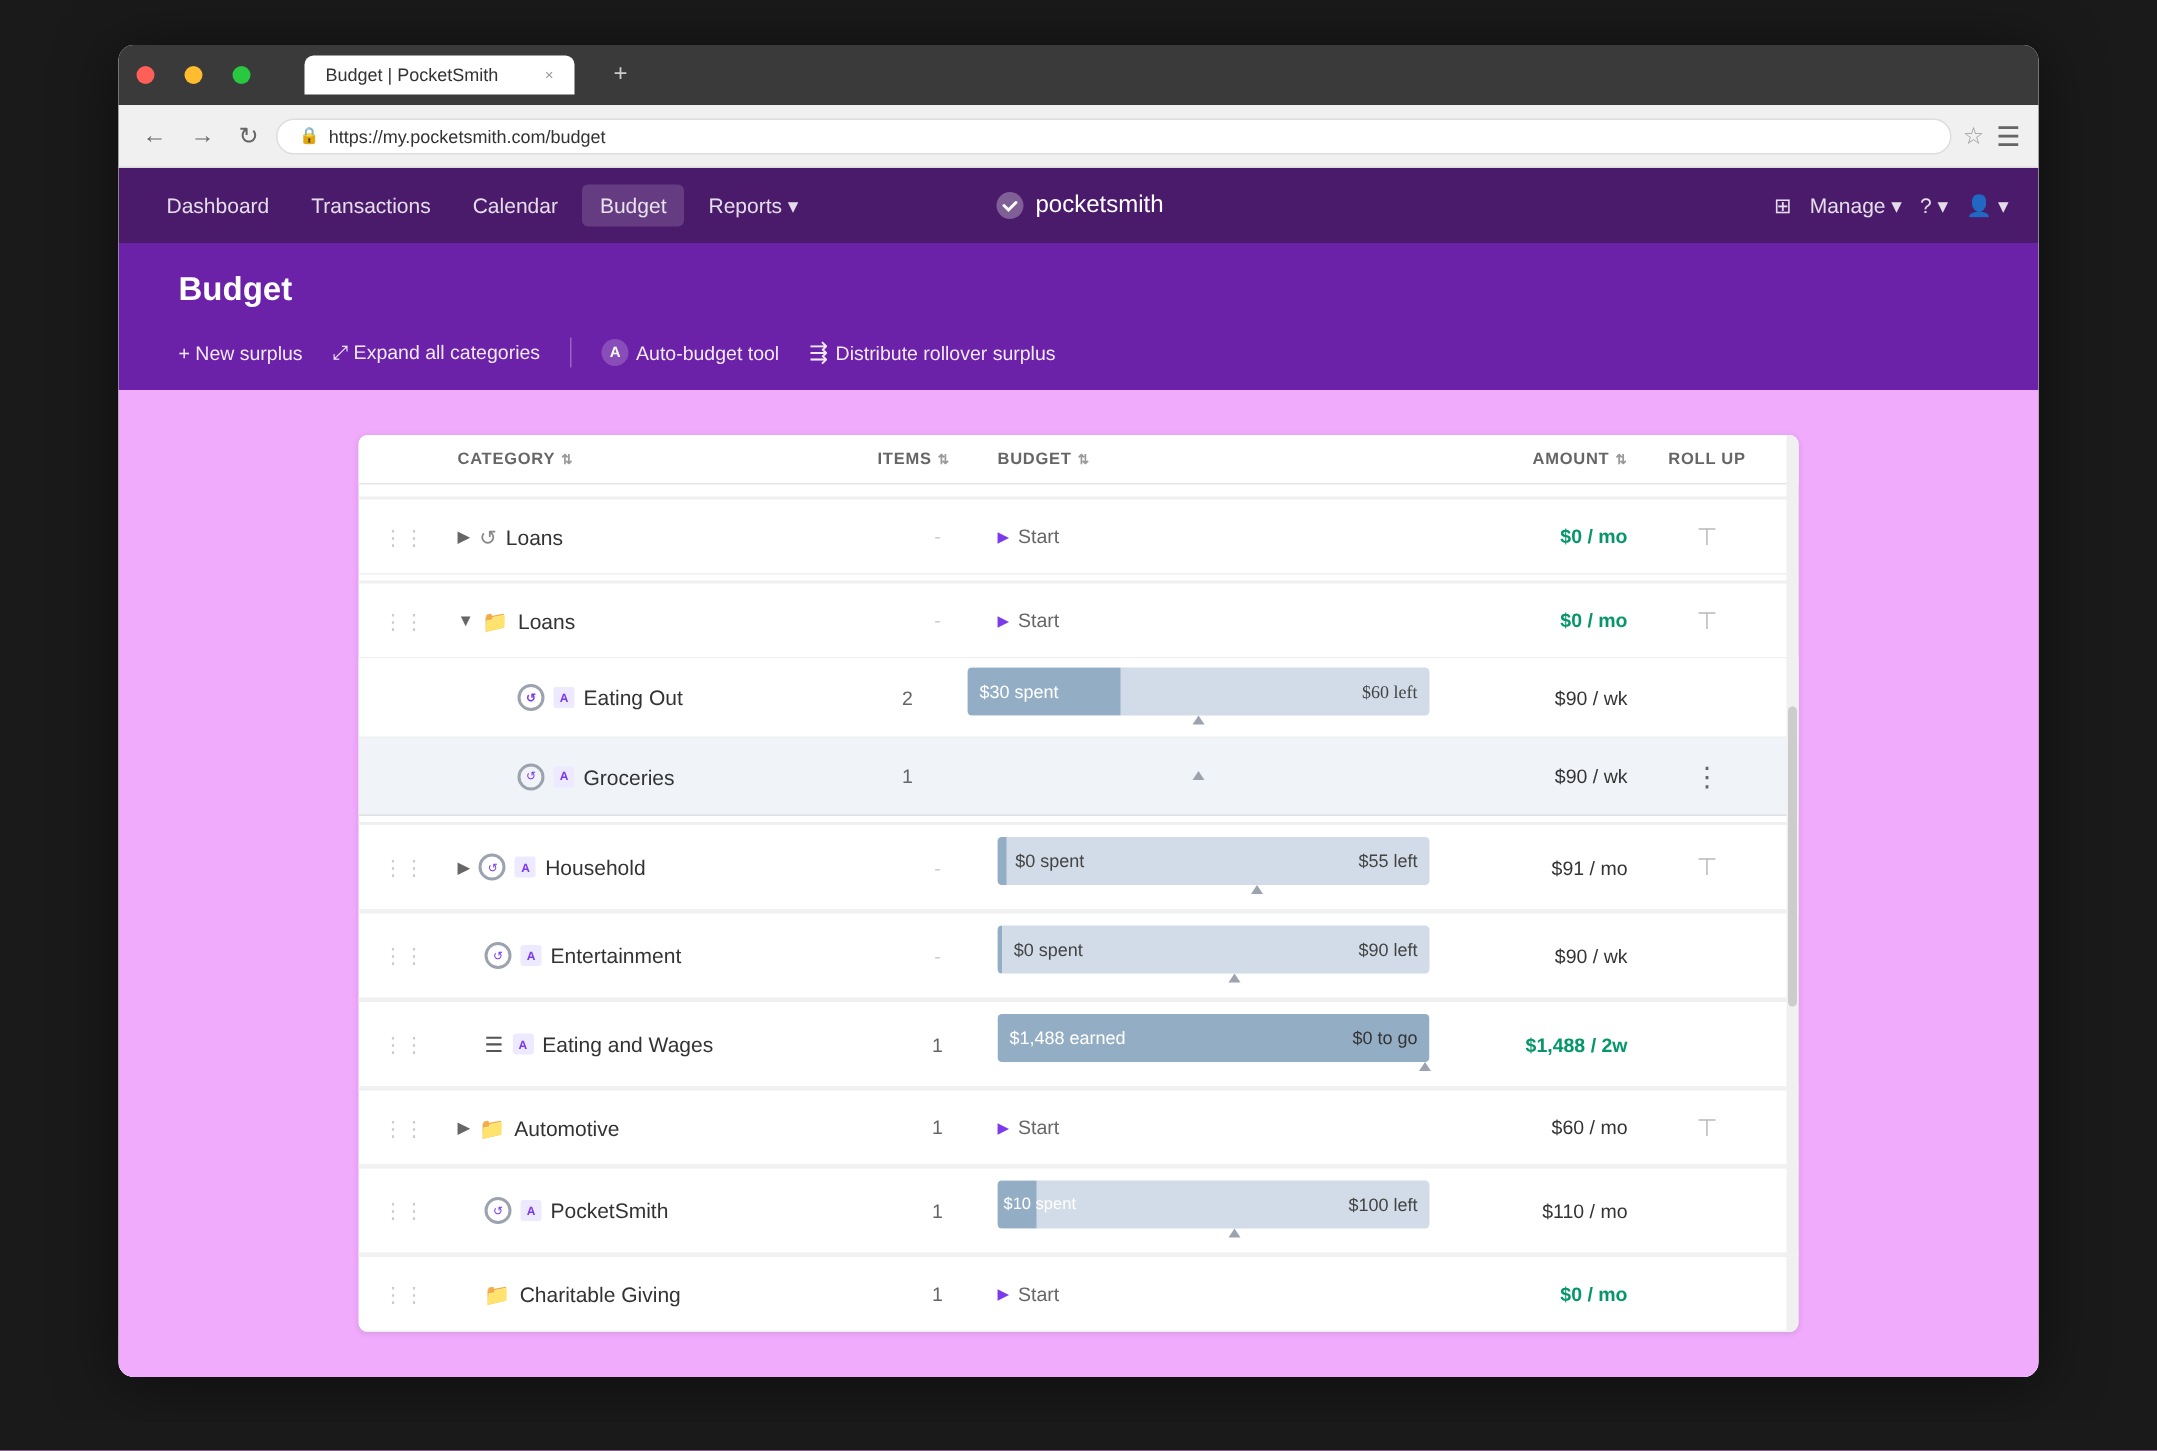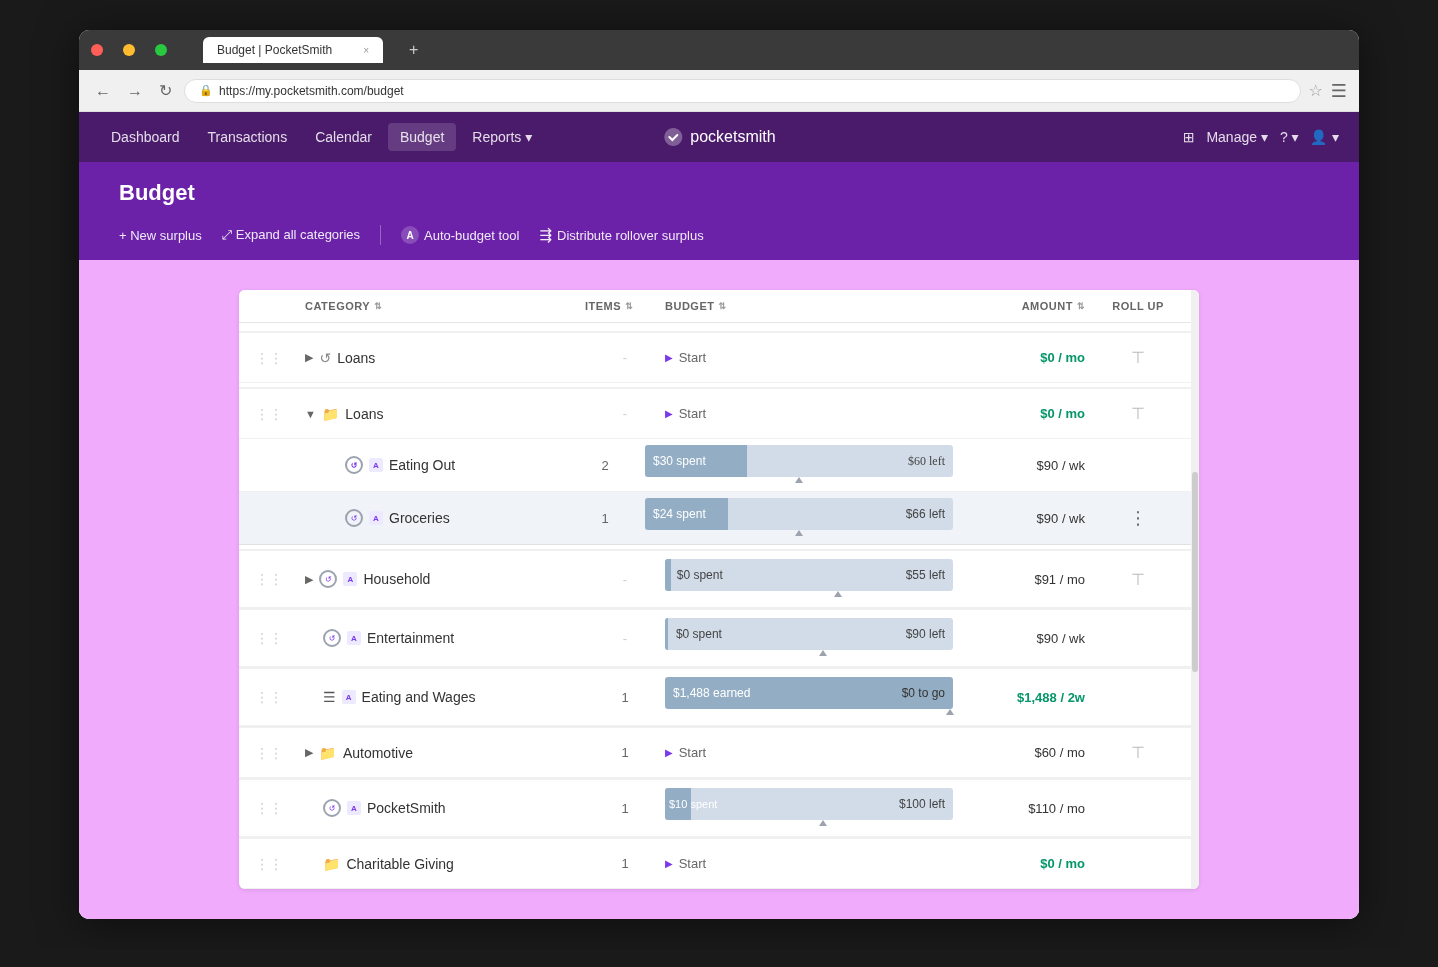--- a/index.html
+++ b/index.html
@@ -396,24 +396,20 @@
           <div></div>
           <div></div>
           <div></div>
           <div class="category-cell">
             <span style="width:18px;height:18px;border-radius:50%;border:2px solid #9ca3af;display:inline-flex;align-items:center;justify-content:center;font-size:8px;color:#7c3aed;flex-shrink:0;">↺</span>
             <span style="width:14px;height:14px;background:#ede9fe;border-radius:2px;display:inline-flex;align-items:center;justify-content:center;font-size:8px;color:#7c3aed;font-weight:bold;flex-shrink:0;">A</span>
             <span class="category-name">Groceries</span>
           </div>
           <div class="items-count">1</div>
           <div>
-            <div style="display:flex;height:32px;border-radius:3px;overflow:hidden;background:#d1dce8;position:relative;">
-              <div style="width:27%;background:#93aec4;display:flex;align-items:center;padding:0 8px;font-size:12px;font-weight:500;color:#fff;white-space:nowrap;">$24 spent</div>
-              <div style="flex:1;display:flex;align-items:center;justify-content:flex-end;padding:0 8px;font-size:12px;color:#444;">$66 left</div>
-            </div>
             <div style="position:relative;height:8px;">
               <div style="position:absolute;left:50%;transform:translateX(-50%);width:0;height:0;border-left:4px solid transparent;border-right:4px solid transparent;border-bottom:6px solid #9ca3af;"></div>
             </div>
           </div>
           <div class="amount-cell">$90 / wk</div>
           <div class="rollup-cell">
             <button class="more-btn">⋮</button>
           </div>
         </div>
 

